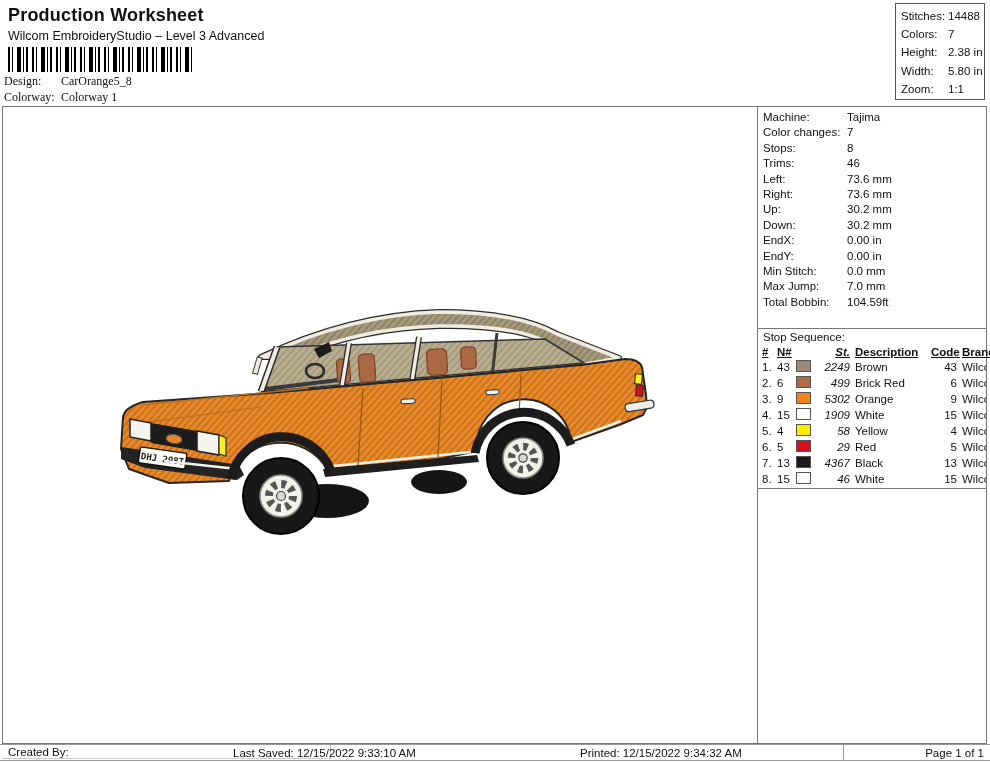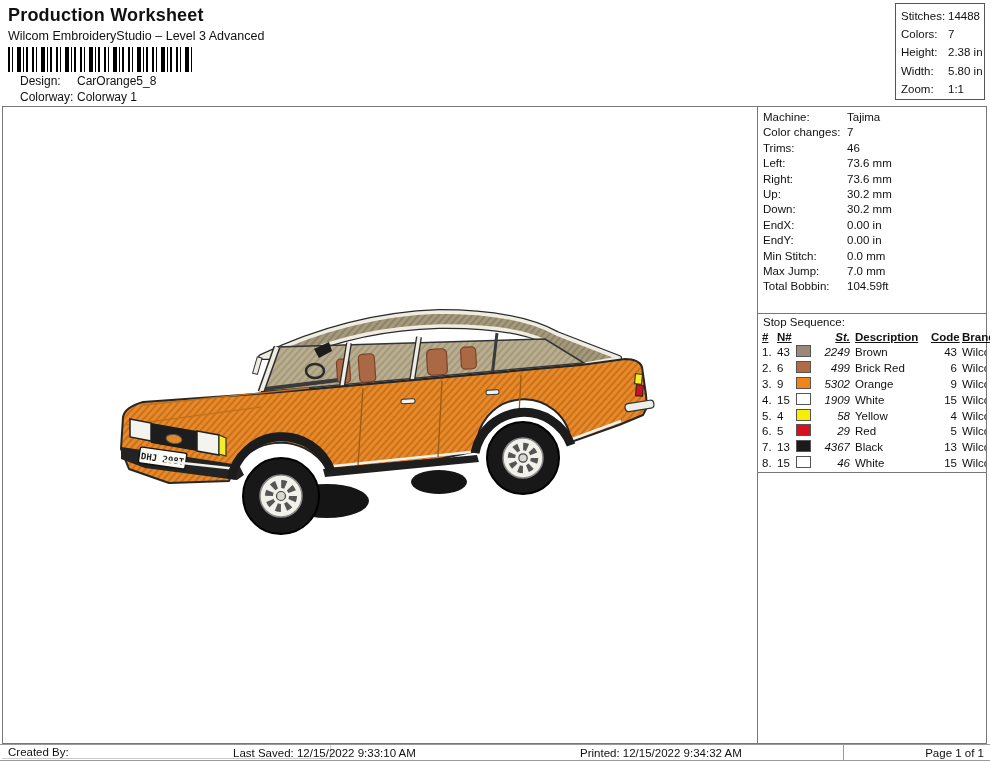--- a/index.html
+++ b/index.html
@@ -10,21 +10,21 @@
   
   .hdr-title{position:absolute;left:8px;top:5px;font-size:18px;font-weight:bold;letter-spacing:.2px;}
   .hdr-sub{position:absolute;left:8px;top:29px;font-size:12.5px;}
   .barcode{position:absolute;left:8px;top:47px;width:186px;height:25px;background-color:#fff;
     background-image:repeating-linear-gradient(90deg,
       #000 0,#000 2px,#fff 2px,#fff 4px,
       #000 4px,#000 5px,#fff 5px,#fff 9px,
       #000 9px,#000 13px,#fff 13px,#fff 15px,
       #000 15px,#000 16px,#fff 16px,#fff 18px,
       #000 18px,#000 20px,#fff 20px,#fff 24px);}
-  .meta-row{position:absolute;left:20px;font-size:12px;}
+  .meta-row{position:absolute;left:4px;font-size:12px;font-family:Liberation Serif, serif;}
   .meta-row .mlbl{display:inline-block;width:57px;}
   #design-row{top:74px;}
   #colorway-row{top:90px;}
   
   .summary-box{position:absolute;left:895px;top:3px;width:90px;height:97px;border:1px solid #555;
     box-sizing:border-box;padding:3px 0 0 5px;font-size:11.5px;}
   .kv-row{line-height:18.2px;white-space:nowrap;}
   .kv-row .kv-label{display:inline-block;width:47px;}
   
   .main-box{position:absolute;left:2px;top:106px;width:985px;height:638px;border:1px solid #777;box-sizing:border-box;}
@@ -185,20 +185,21 @@
         <circle cx="414" cy="159" r="11.5" fill="none" stroke="#555" stroke-width="7.5" stroke-dasharray="4.5 4.5"></circle>
         <circle cx="414" cy="159" r="4.2" fill="#d8d8d0" stroke="#444" stroke-width="1.2"></circle>
       </g>
     </svg>
   </div>
 
   <div class="panel">
     <div class="machine-block" id="machine-rows">
         <div class="info-row"><span class="lbl">Machine:</span><span class="val">Tajima</span></div>
         <div class="info-row"><span class="lbl">Color changes:</span><span class="val">7</span></div>
+        <div class="info-row"><span class="lbl">Stops:</span><span class="val">8</span></div>
         <div class="info-row"><span class="lbl">Trims:</span><span class="val">46</span></div>
         <div class="info-row"><span class="lbl">Left:</span><span class="val">73.6 mm</span></div>
         <div class="info-row"><span class="lbl">Right:</span><span class="val">73.6 mm</span></div>
         <div class="info-row"><span class="lbl">Up:</span><span class="val">30.2 mm</span></div>
         <div class="info-row"><span class="lbl">Down:</span><span class="val">30.2 mm</span></div>
         <div class="info-row"><span class="lbl">EndX:</span><span class="val">0.00 in</span></div>
         <div class="info-row"><span class="lbl">EndY:</span><span class="val">0.00 in</span></div>
         <div class="info-row"><span class="lbl">Min Stitch:</span><span class="val">0.0 mm</span></div>
         <div class="info-row"><span class="lbl">Max Jump:</span><span class="val">7.0 mm</span></div>
         <div class="info-row"><span class="lbl">Total Bobbin:</span><span class="val">104.59ft</span></div>

